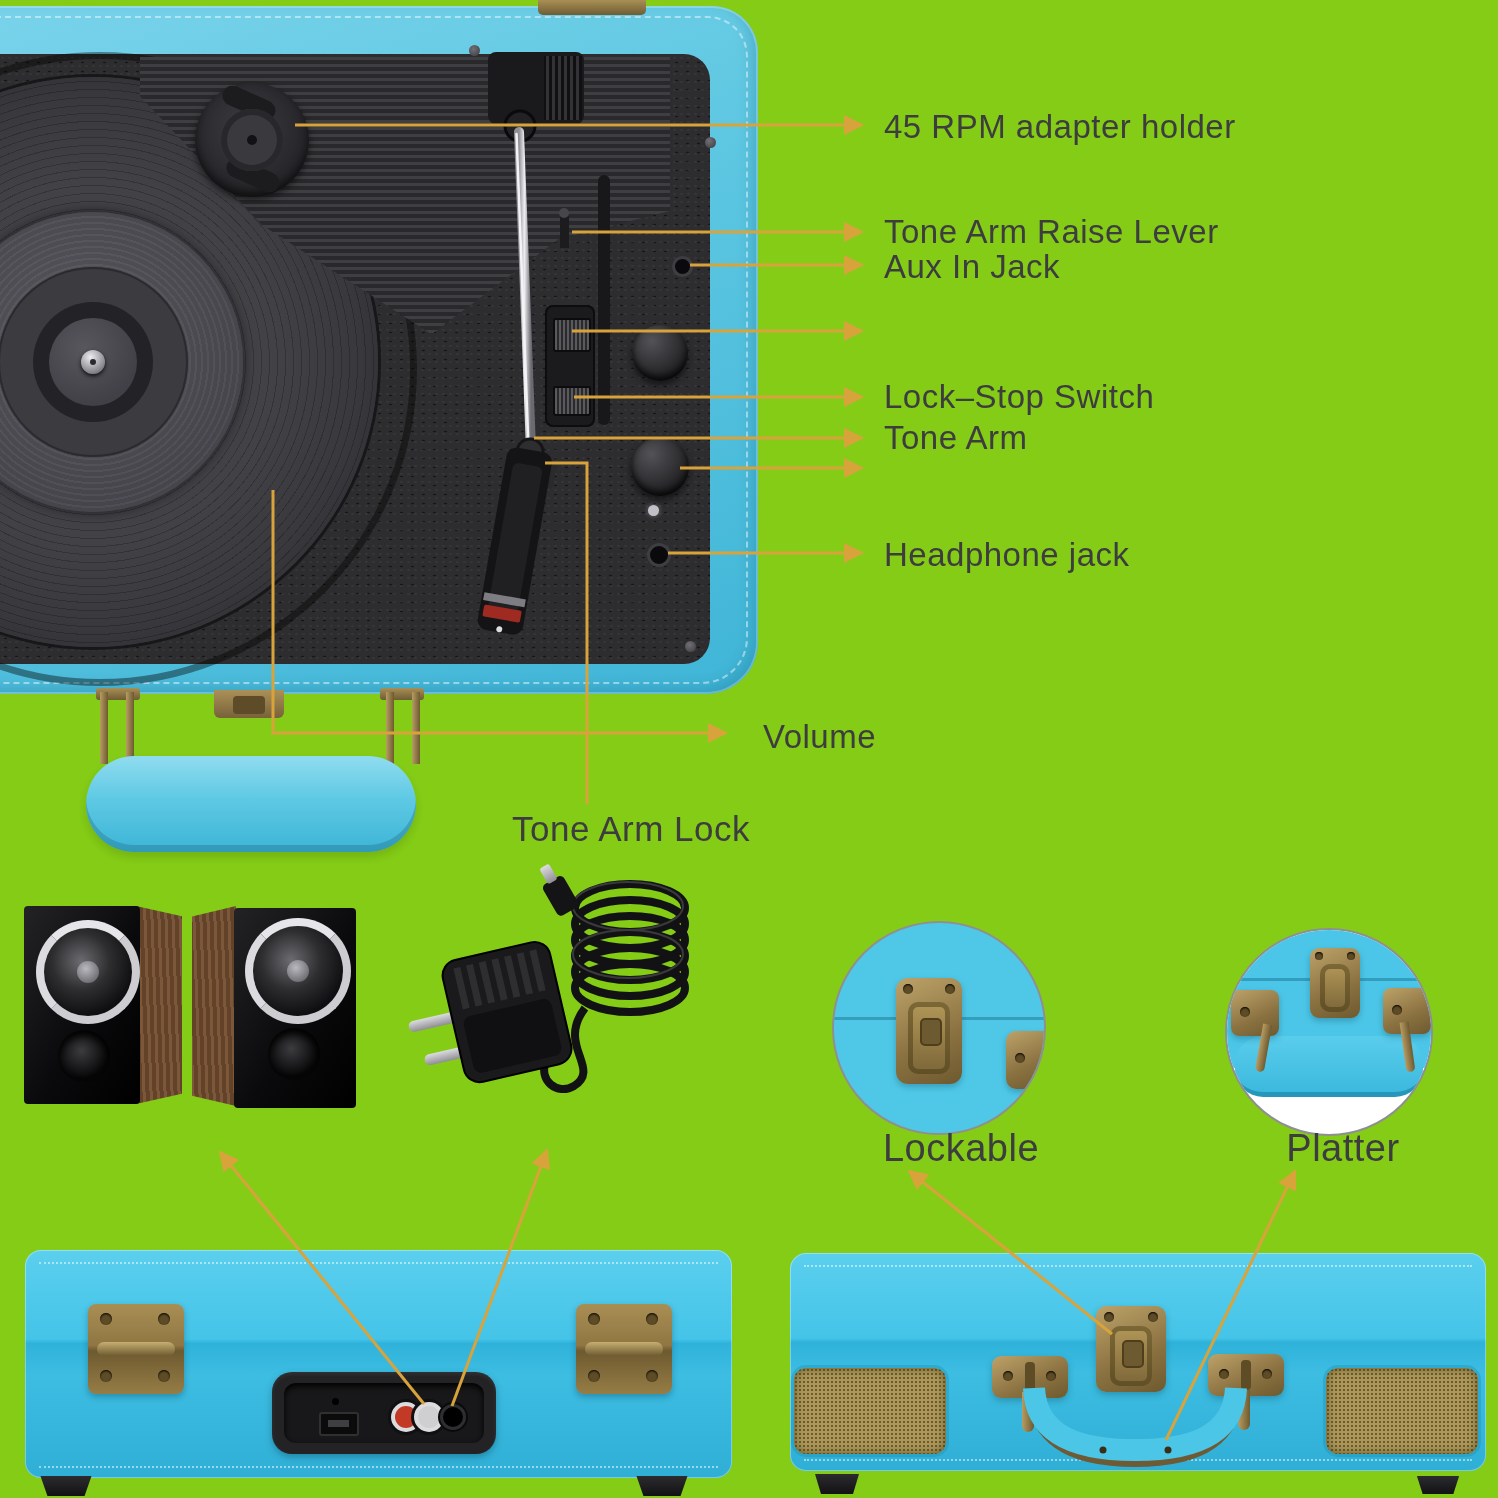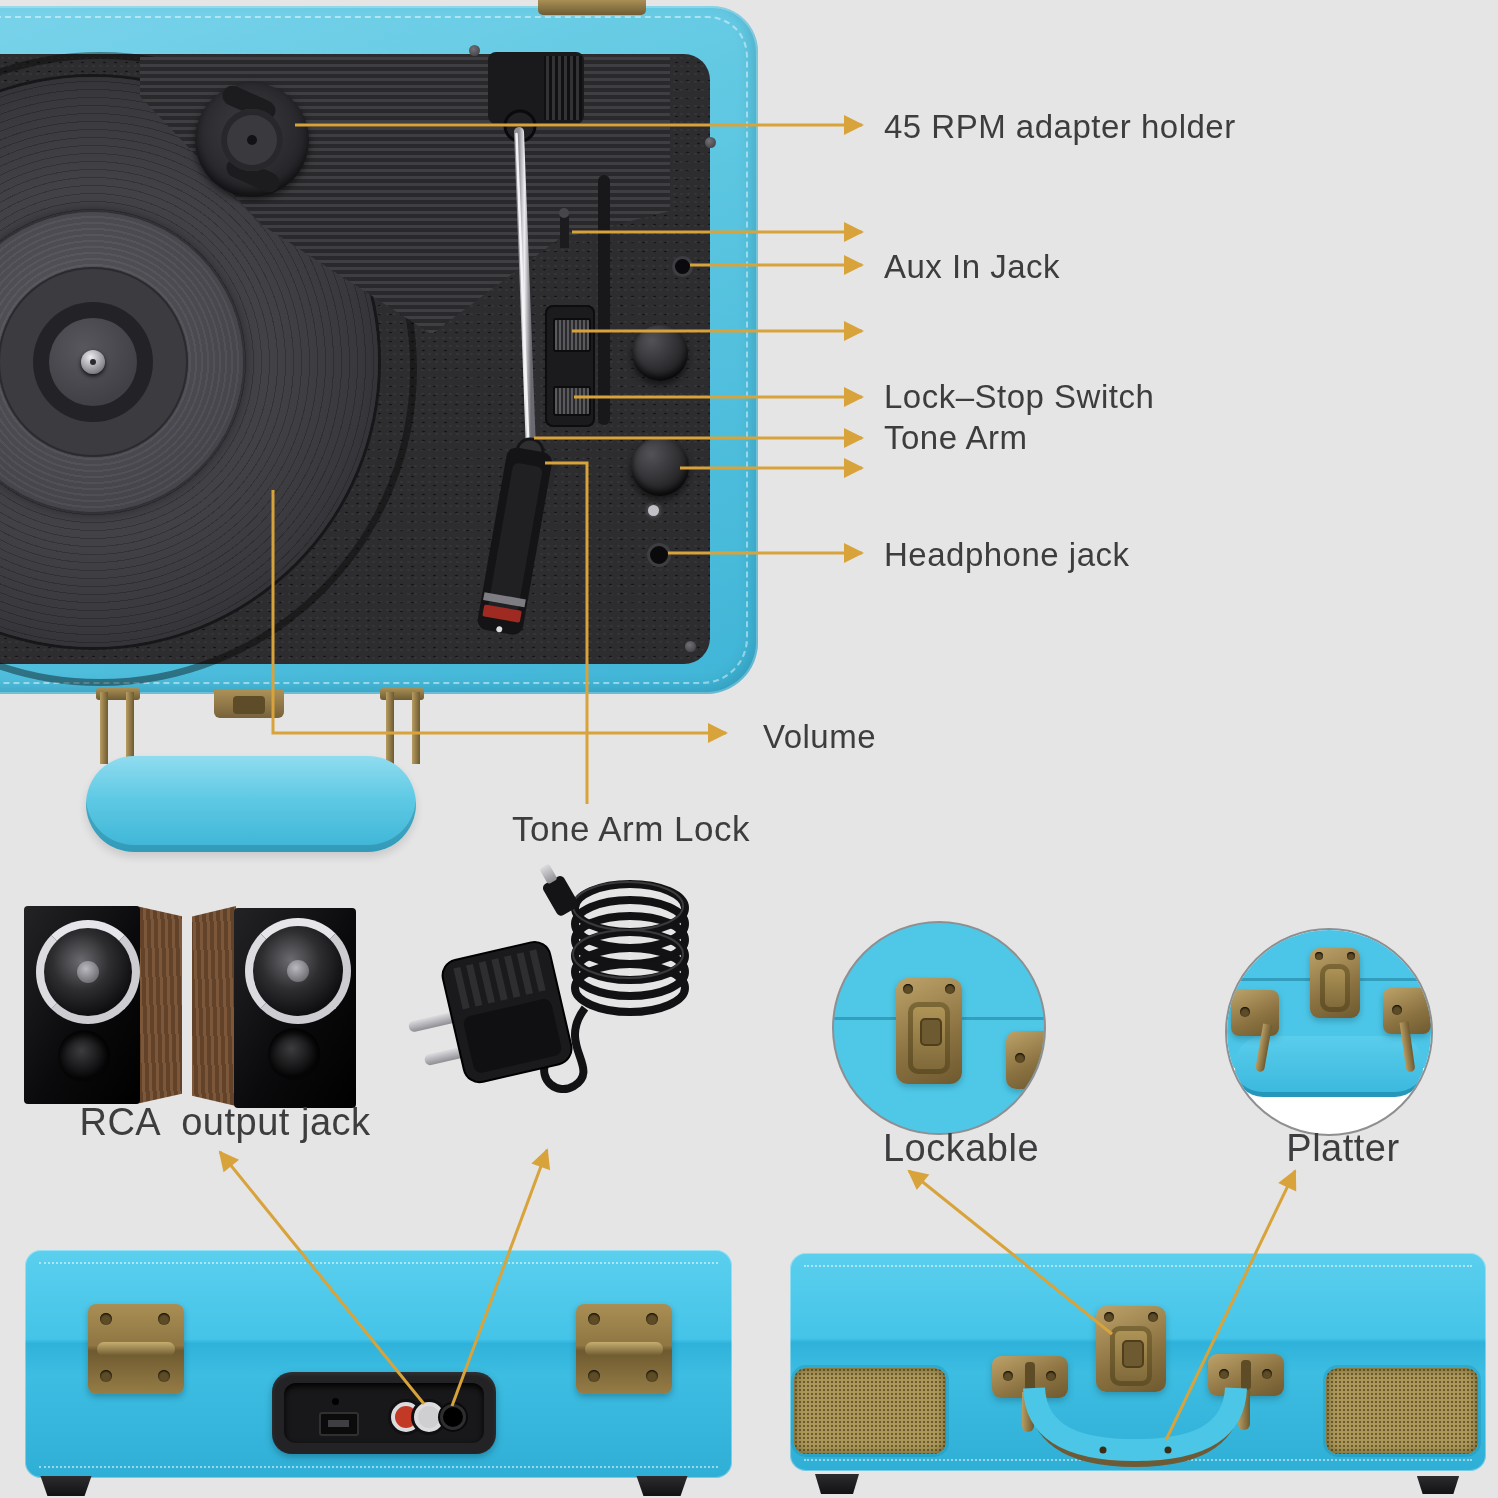--- a/index.html
+++ b/index.html
@@ -1,16 +1,16 @@
 <!DOCTYPE html>
 <html><head>
 <meta charset="utf-8">
 <style>
   html,body{margin:0;padding:0;background:#fff;}
-  .canvas{position:relative;width:1498px;height:1498px;background:#e5e5e5;overflow:hidden;
+  .canvas{position:relative;width:1498px;height:1498px;background:#84cc16;overflow:hidden;
           font-family:"Liberation Sans",sans-serif;color:#3d3d3f;}
   .abs{position:absolute;}
   .co{position:absolute;font-size:33px;line-height:1;color:#3d3d3f;white-space:pre;transform:translateY(-50%);letter-spacing:.5px;}
   .bl{position:absolute;font-size:38px;line-height:1;color:#3d3d3f;white-space:pre;transform:translate(-50%,-50%);letter-spacing:.5px;}
   svg.layer{position:absolute;left:0;top:0;width:1498px;height:1498px;pointer-events:none;}
 
   
   .shell{left:-36px;top:6px;width:794px;height:688px;border-radius:0 46px 52px 0;
          background:linear-gradient(160deg,#79d3ea 0%,#5cc6e1 45%,#40b5d7 100%);
          box-shadow:inset 0 0 0 2px rgba(255,255,255,.25), inset -6px -6px 14px rgba(10,90,120,.25);}
@@ -350,24 +350,24 @@
       <path d="M273,490 V733 H726" marker-end="url(#arr)"></path>
       <path d="M545,463 H587 V804"></path>
       <path d="M424,1404 L220,1152" marker-end="url(#arr)"></path>
       <path d="M452,1406 L547,1150" marker-end="url(#arr)"></path>
       <path d="M1112,1334 L909,1171" marker-end="url(#arr)"></path>
       <path d="M1166,1440 L1295,1171" marker-end="url(#arr)"></path>
     </g>
   </svg>
 
   <div class="co" style="left:884px;top:126px;">45 RPM adapter holder</div>
+  <div class="co" style="left:884px;top:231px;">Tone Arm Raise Lever</div>
   <div class="co" style="left:884px;top:266px;text-align:center;">Aux In Jack</div>
   <div class="co" style="left:884px;top:396px;">Lock–Stop Switch</div>
   <div class="co" style="left:884px;top:437px;">Tone Arm</div>
   <div class="co" style="left:884px;top:554px;">Headphone jack</div>
   <div class="co" style="left:763px;top:736px;">Volume</div>
   <div class="co" style="left:512px;top:828px;font-size:35px;">Tone Arm Lock</div>
 
-  <div class="bl" style="left:225px;top:1122px;">RCA  output jack</div>
   <div class="bl" style="left:961px;top:1148px;">Lockable</div>
   <div class="bl" style="left:1343px;top:1148px;">Platter</div>
 
 </div>
 
 </body></html>

